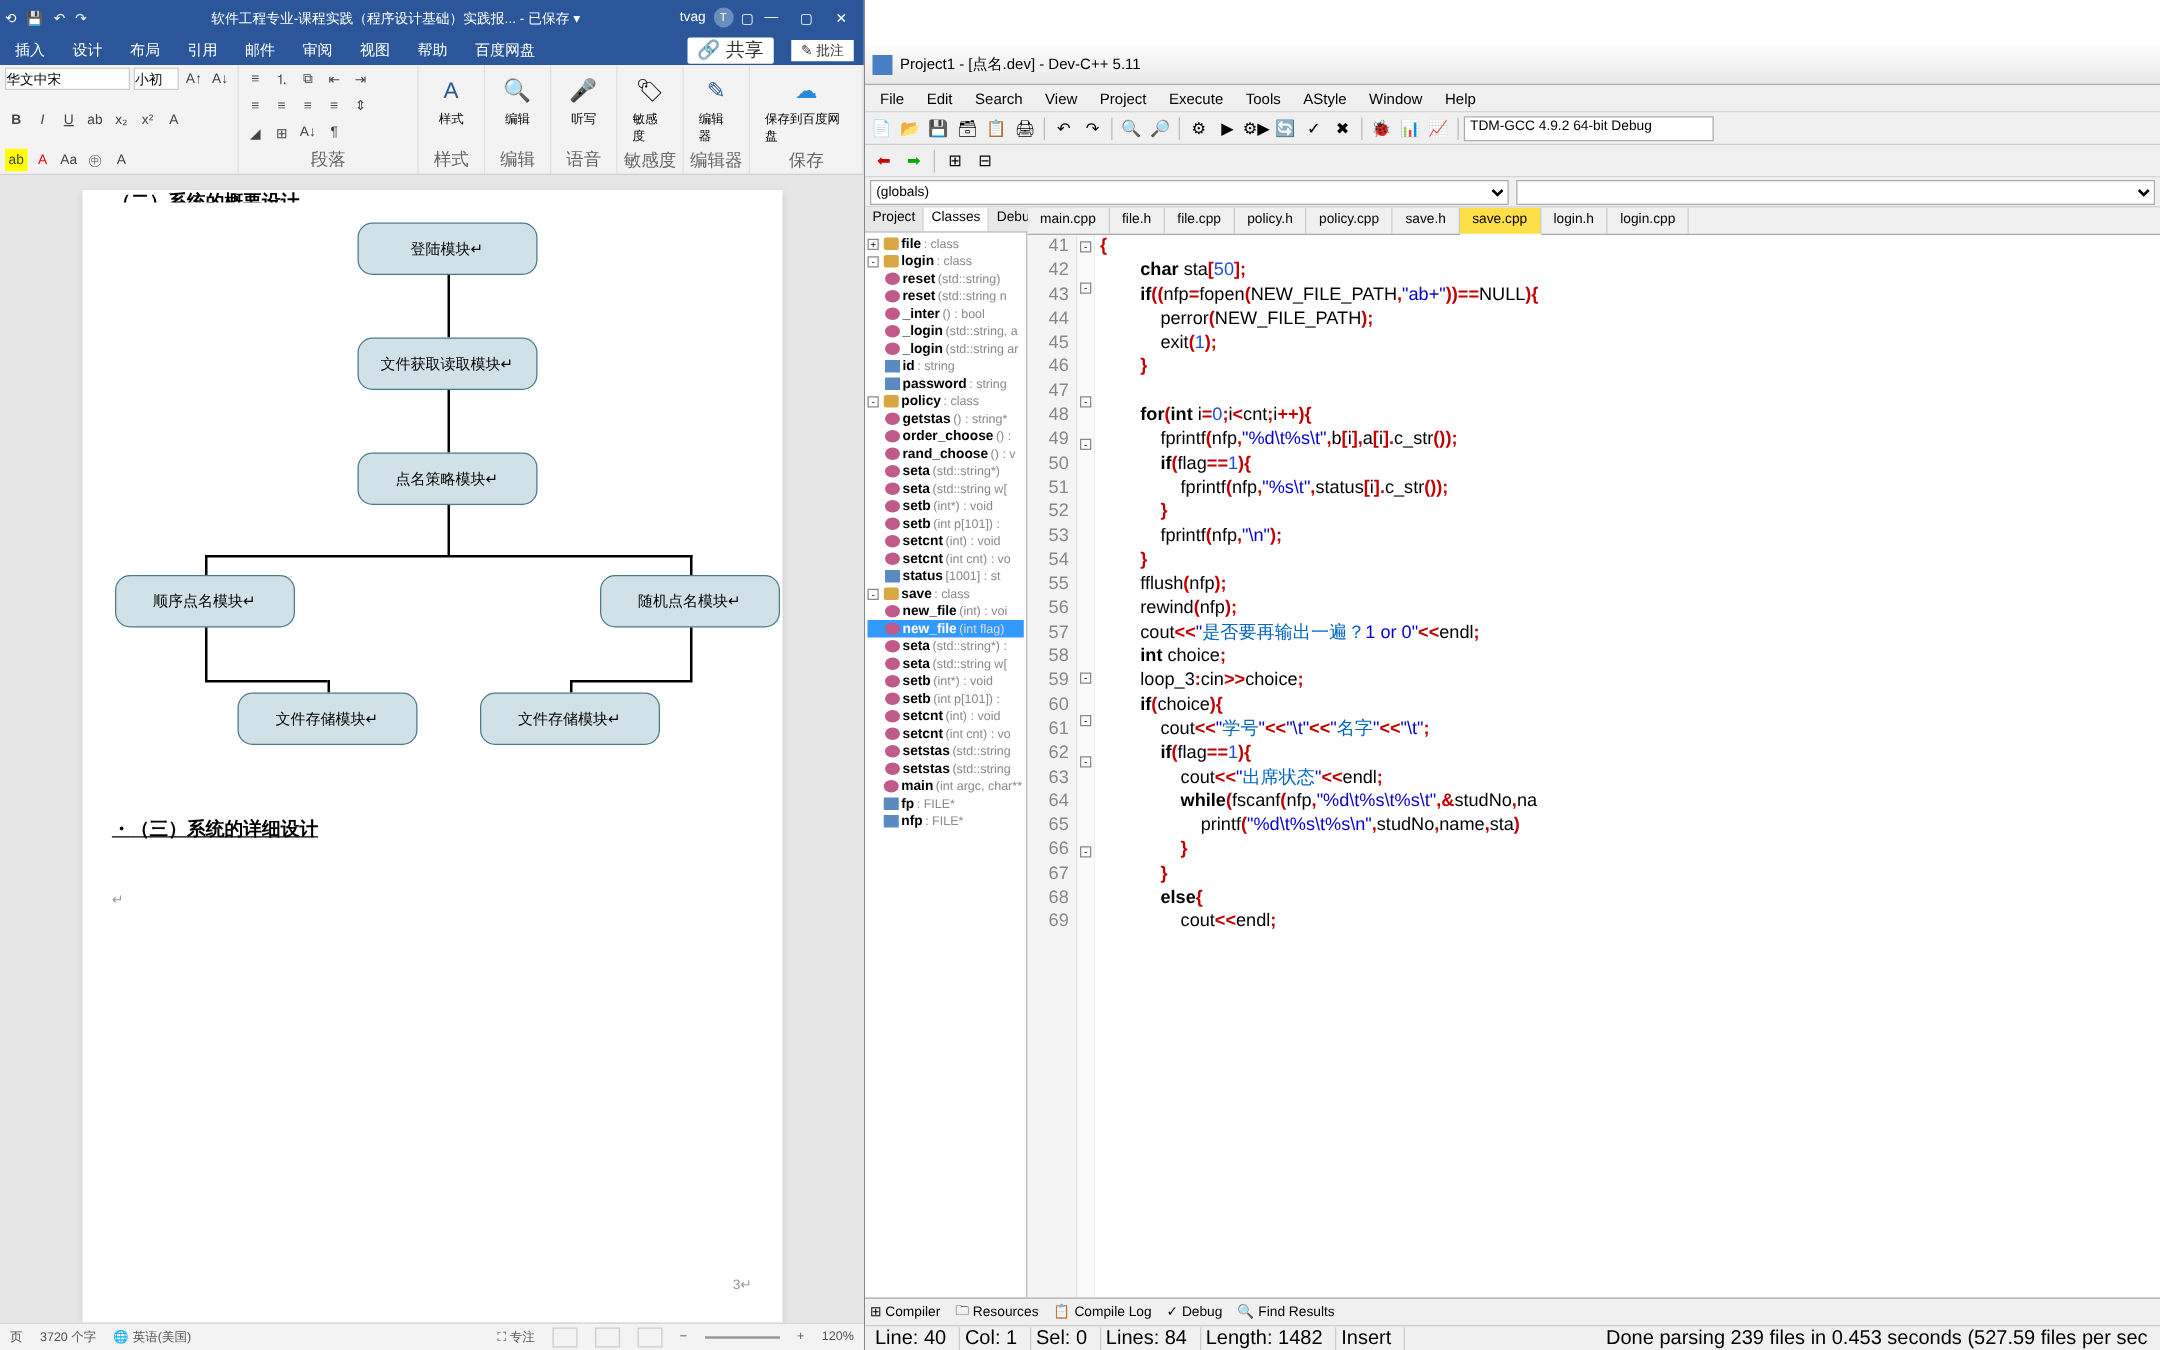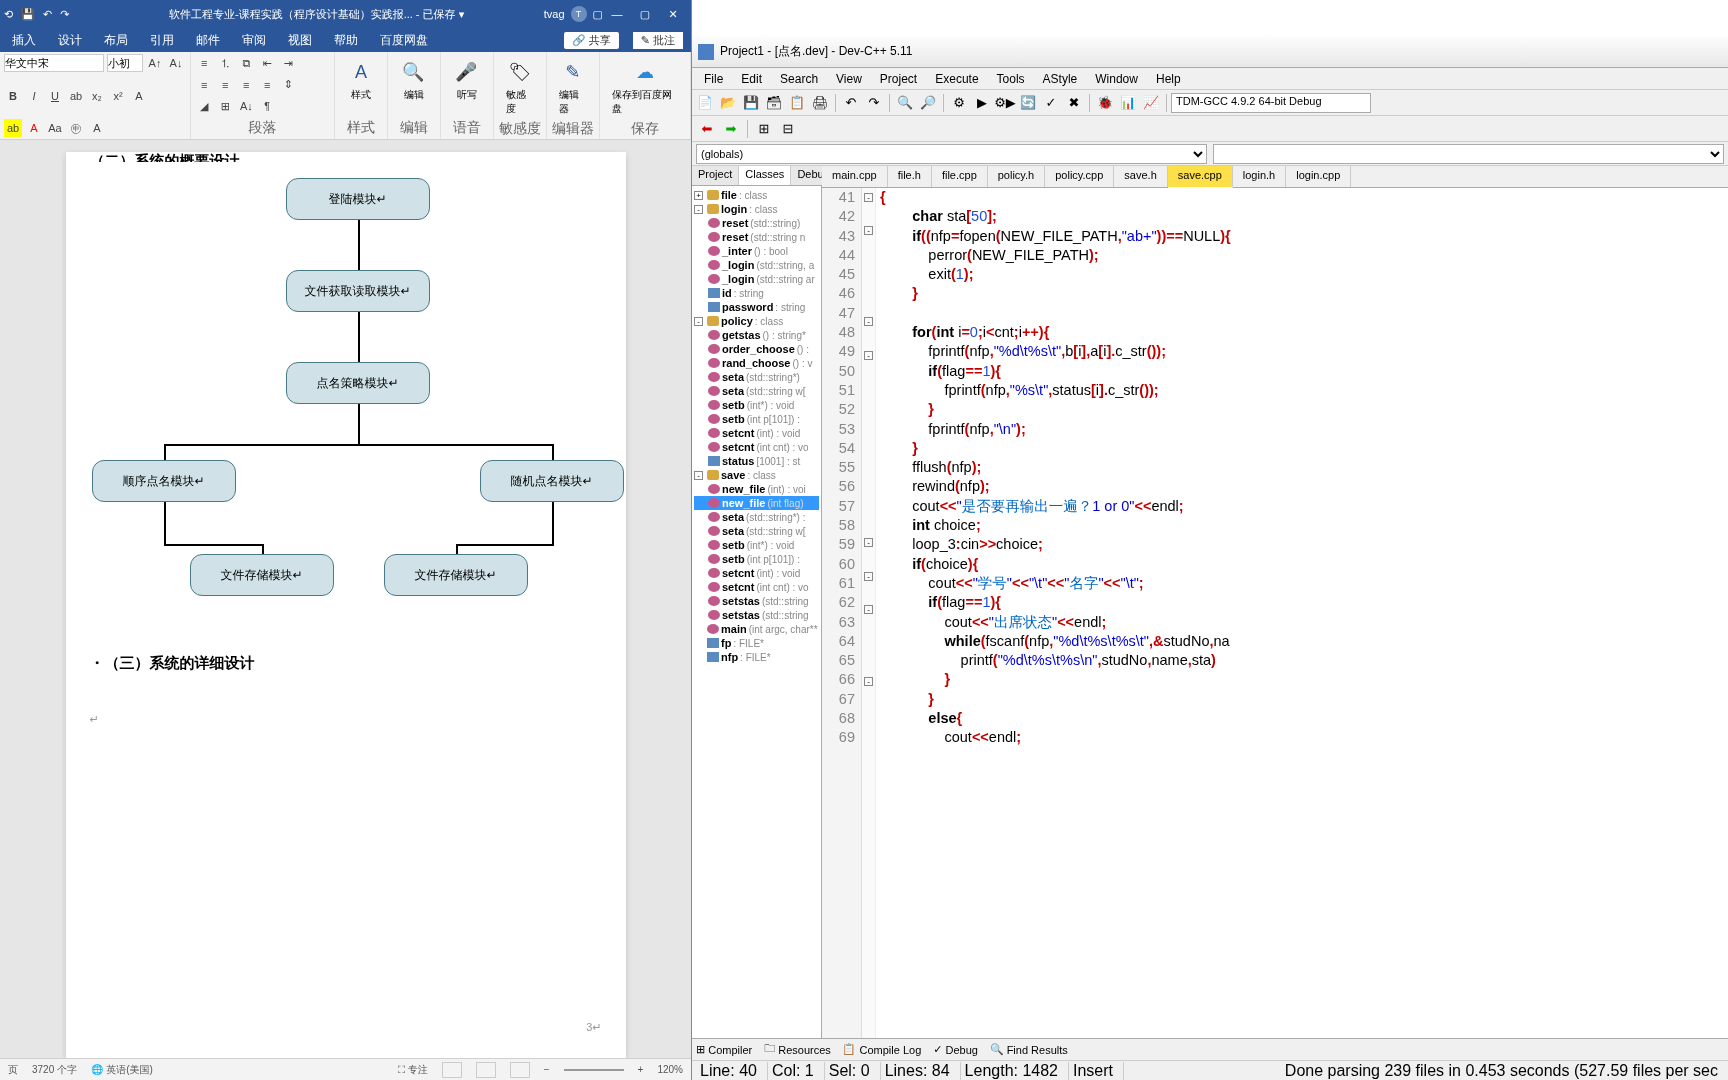--- a/index.html
+++ b/index.html
@@ -13,42 +13,42 @@
 .word-title .qa span { cursor: pointer; }
 .word-title .doc-name { flex: 1; text-align: center; margin-left: 8px; }
 .word-title .user { display: flex; gap: 6px; align-items: center; }
 .word-title .avatar { width: 16px; height: 16px; background: #6b8fbc; border-radius: 50%; display: inline-flex; align-items: center; justify-content: center; font-size: 9px; }
 .word-title .win-btn { width: 28px; text-align: center; cursor: pointer; }
 
 
 .word-tabs { height: 24px; background: #2b579a; display: flex; align-items: center; padding: 0 8px; gap: 14px; color: #fff; font-size: 12px; }
 .word-tabs .tab { cursor: pointer; padding: 2px 4px; }
 .word-tabs .spacer { flex: 1; }
-.word-tabs .share-btn { background: #fff; color: #333; padding: 1px 8px; font-size: 11px; border-radius: 2px; }
+.word-tabs .share-btn { background: #fff; color: #333; padding: 1px 8px; font-size: 15px; border-radius: 2px; }
 .word-tabs .comment-btn { background: #fff; color: #333; padding: 1px 8px; font-size: 11px; }
 
 
 .word-ribbon { height: 88px; background: #f3f3f3; border-bottom: 1px solid #d0d0d0; display: flex; font-size: 10px; }
 .rb-group { border-right: 1px solid #e0e0e0; padding: 2px 4px; display: flex; flex-direction: column; justify-content: space-between; }
 .rb-group .label { text-align: center; font-size: 14px; color: #666; }
 .rb-row { display: flex; gap: 3px; align-items: center; }
 .rb-btn { width: 18px; height: 18px; display: inline-flex; align-items: center; justify-content: center; font-size: 11px; color: #444; cursor: pointer; }
 .rb-large { display: flex; flex-direction: column; align-items: center; justify-content: center; gap: 2px; padding: 4px 8px; cursor: pointer; }
 .rb-large .icon { width: 28px; height: 28px; display: flex; align-items: center; justify-content: center; font-size: 18px; }
 .font-sel { width: 100px; height: 18px; font-size: 11px; border: 1px solid #ccc; }
 .size-sel { width: 36px; height: 18px; font-size: 11px; border: 1px solid #ccc; }
 
 
 .word-doc { flex: 1; background: #e6e6e6; overflow: hidden; position: relative; display: flex; flex-direction: column; align-items: center; padding-top: 12px; }
 .doc-page { width: 560px; background: #fff; box-shadow: 0 2px 6px rgba(0,0,0,.15); position: relative; padding: 10px 24px 40px; flex: 1; }
 .doc-heading-cut { font-size: 15px; font-weight: bold; margin-bottom: 10px; color: #000; }
 .diagram { position: relative; height: 470px; }
 .dnode { position: absolute; width: 144px; height: 42px; background: #d0e2e8; border: 1px solid #4a7a8a; border-radius: 12px; display: flex; align-items: center; justify-content: center; font-size: 12px; }
 .dline { position: absolute; background: #000; }
-.doc-h3 { font-size: 15px; font-weight: bold; margin-top: 12px; }
+.doc-h3 { font-size: 15px; font-weight: bold; margin-top: 12px; text-decoration: underline; }
 
 
 .word-status { height: 22px; background: #f3f3f3; border-top: 1px solid #d0d0d0; display: flex; align-items: center; font-size: 10px; color: #555; padding: 0 8px; gap: 14px; }
 .word-status .spacer { flex: 1; }
 .view-btn { width: 20px; height: 16px; border: 1px solid #ccc; display: inline-block; }
 
 
 .dev-title { height: 32px; background: linear-gradient(#fdfdfd,#e8e8e8); border-bottom: 1px solid #aaa; display: flex; align-items: center; font-size: 12px; padding: 0 6px; margin-top: 36px; }
 .dev-title .icon { width: 16px; height: 16px; background: #4a7fc4; margin-right: 6px; }
 .dev-menu { height: 22px; background: #f0f0f0; border-bottom: 1px solid #ccc; display: flex; align-items: center; gap: 2px; padding: 0 4px; font-size: 12px; }

